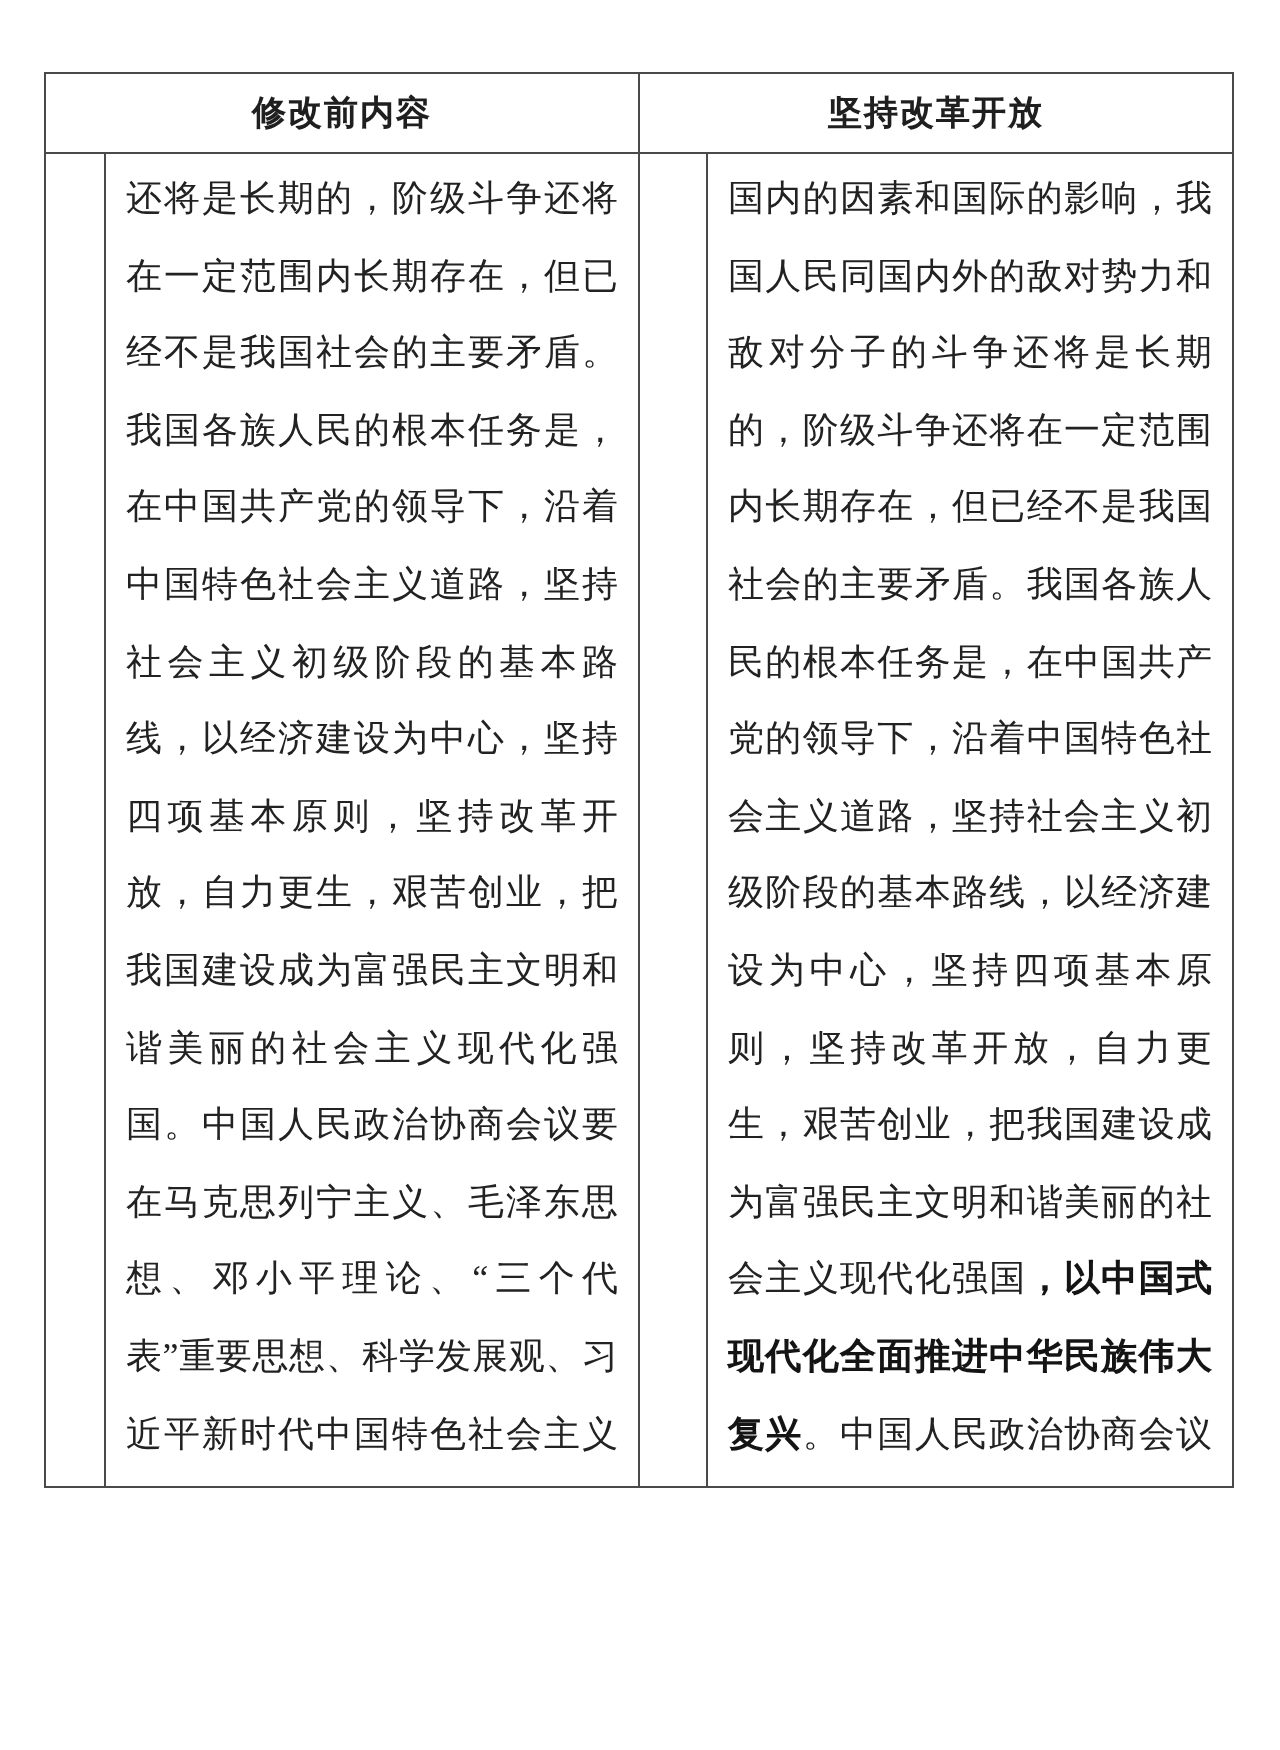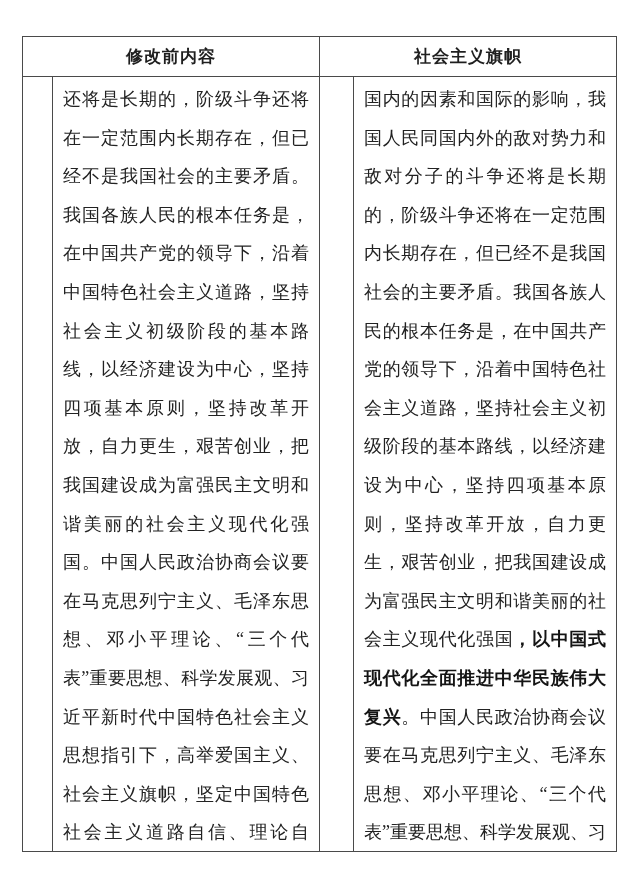--- a/index.html
+++ b/index.html
@@ -17,21 +17,21 @@
     width: 640px;
     height: 875px;
     background: #ffffff;
   }
 
   .doc-table {
     position: absolute;
     left: 22px;
     top: 36px;
     width: 595px;
-    height: 816px;
+    height: 708px;
     border: 1px solid #4a4a4a;
     display: flex;
     flex-direction: column;
     background: #ffffff;
   }
 
   .header-row {
     display: flex;
     flex: 0 0 40px;
     border-bottom: 1px solid #4a4a4a;
@@ -86,21 +86,21 @@
   }
 </style>
 </head>
 <body>
 
 <div class="page">
   <div class="doc-table">
 
     <div class="header-row">
       <div class="header-cell before">修改前内容</div>
-      <div class="header-cell after">社会主义旗帜</div>
+      <div class="header-cell after">坚持改革开放</div>
     </div>
 
     <div class="body-row">
       <div class="num-cell left"></div>
       <div class="text-cell before">还将是长期的，阶级斗争还将在一定范围内长期存在，但已经不是我国社会的主要矛盾。我国各族人民的根本任务是，在中国共产党的领导下，沿着中国特色社会主义道路，坚持社会主义初级阶段的基本路线，以经济建设为中心，坚持四项基本原则，坚持改革开放，自力更生，艰苦创业，把我国建设成为富强民主文明和谐美丽的社会主义现代化强国。中国人民政治协商会议要在马克思列宁主义、毛泽东思想、邓小平理论、“三个代表”重要思想、科学发展观、习近平新时代中国特色社会主义思想指引下，高举爱国主义、社会主义旗帜，坚定中国特色社会主义道路自信、理论自信、制度自信、文化自信，坚持大团结大联合，坚</div>
       <div class="num-cell mid"></div>
       <div class="text-cell after"><span>国内的因素和国际的影响，我国人民同国内外的敌对势力和敌对分子的斗争还将是长期的，阶级斗争还将在一定范围内长期存在，但已经不是我国社会的主要矛盾。我国各族人民的根本任务是，在中国共产党的领导下，沿着中国特色社会主义道路，坚持社会主义初级阶段的基本路线，以经济建设为中心，坚持四项基本原则，坚持改革开放，自力更生，艰苦创业，把我国建设成为富强民主文明和谐美丽的社会主义现代化强国</span><span class="seg-bold">，以中国式现代化全面推进中华民族伟大复兴</span><span>。中国人民政治协商会议要在马克思列宁主义、毛泽东思想、邓小平理论、“三个代表”重要思想、科学发展观、习近平新时代中国特色社会主义思想</span></div>
     </div>
 
   </div>

